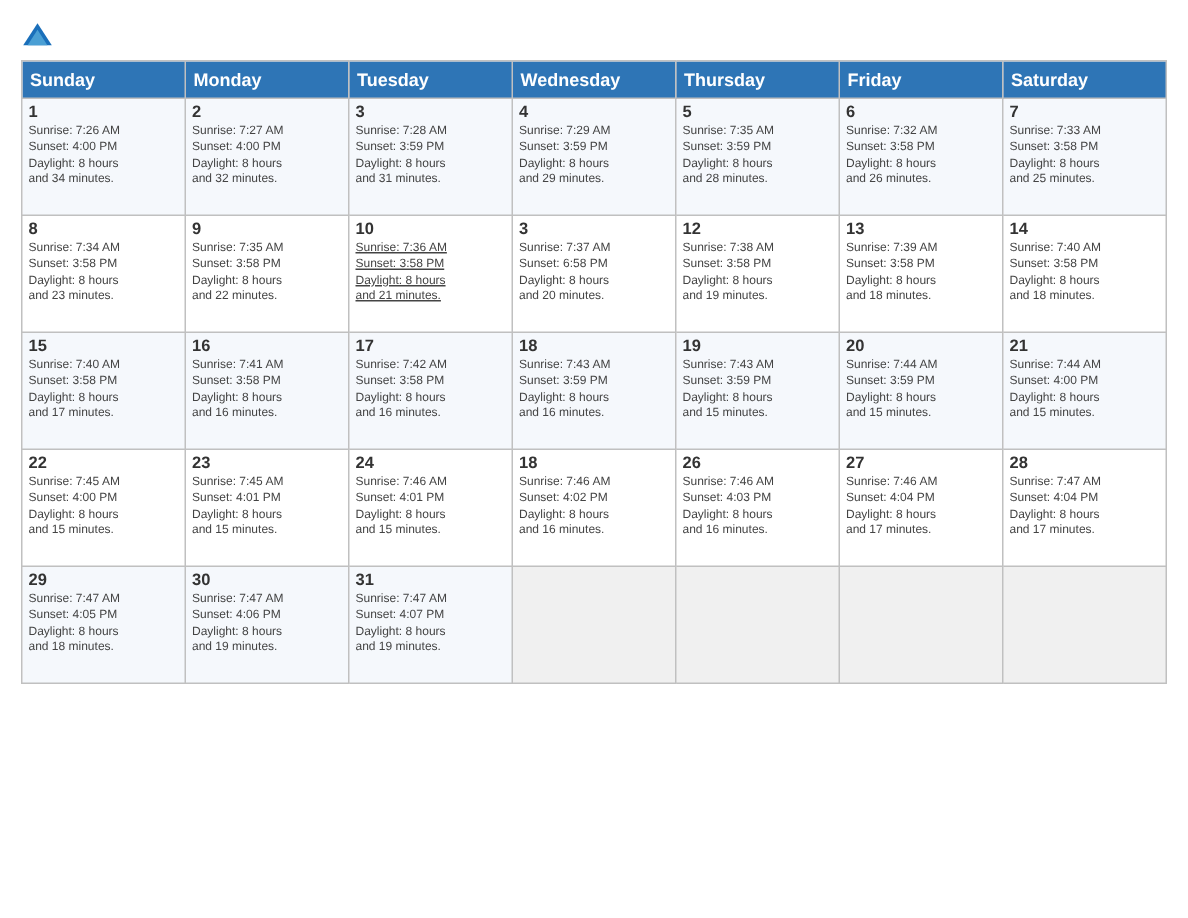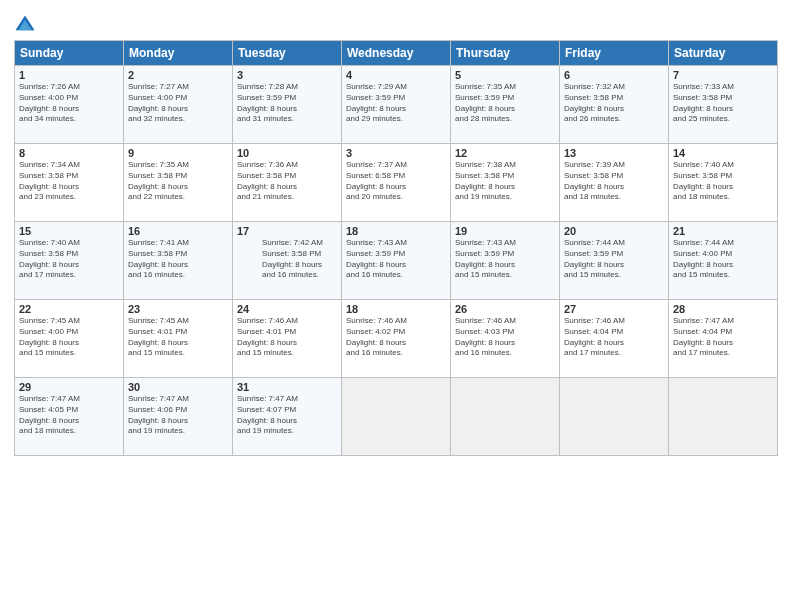--- a/index.html
+++ b/index.html
@@ -199,21 +199,21 @@
           </td>
           <td>
             <span class="day-num">9</span>
             <div class="day-info" style="white-space: pre-line;">Sunrise: 7:35 AM
 Sunset: 3:58 PM
 Daylight: 8 hours
 and 22 minutes.</div>
           </td>
           <td>
             <span class="day-num">10</span>
-            <div class="day-info" style="white-space: pre-line;">Sunrise: 7:36 AM
+            <div class="day-info" style="white-space: pre-line; text-decoration: underline;">Sunrise: 7:36 AM
 Sunset: 3:58 PM
 Daylight: 8 hours
 and 21 minutes.</div>
           </td>
           <td>
             <span class="day-num">3</span>
             <div class="day-info" style="white-space: pre-line;">Sunrise: 7:37 AM
 Sunset: 6:58 PM
 Daylight: 8 hours
 and 20 minutes.</div>
@@ -250,21 +250,21 @@
           </td>
           <td>
             <span class="day-num">16</span>
             <div class="day-info" style="white-space: pre-line;">Sunrise: 7:41 AM
 Sunset: 3:58 PM
 Daylight: 8 hours
 and 16 minutes.</div>
           </td>
           <td>
             <span class="day-num">17</span>
-            <div class="day-info" style="white-space: pre-line; margin-left: 25px;">Sunrise: 7:42 AM
+            <div class="day-info" style="white-space: pre-line;">Sunrise: 7:42 AM
 Sunset: 3:58 PM
 Daylight: 8 hours
 and 16 minutes.</div>
           </td>
           <td>
             <span class="day-num">18</span>
             <div class="day-info" style="white-space: pre-line;">Sunrise: 7:43 AM
 Sunset: 3:59 PM
 Daylight: 8 hours
 and 16 minutes.</div>

